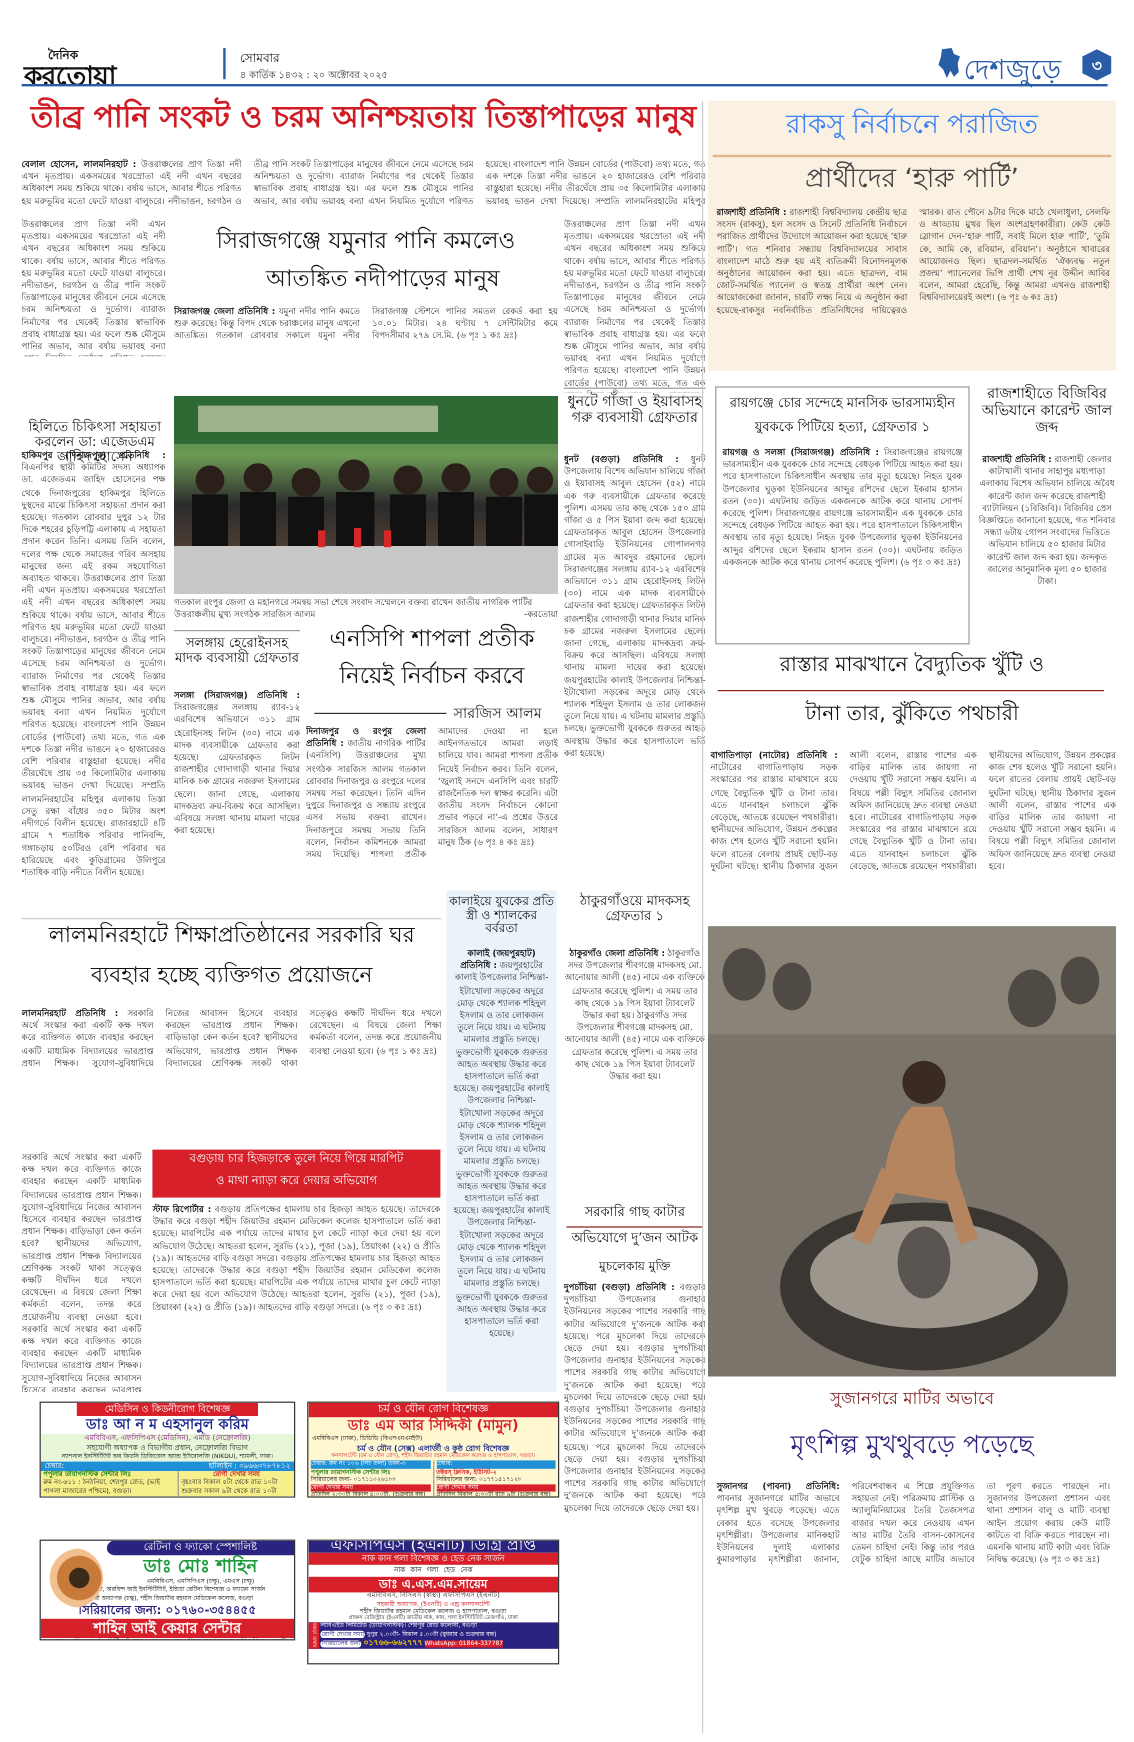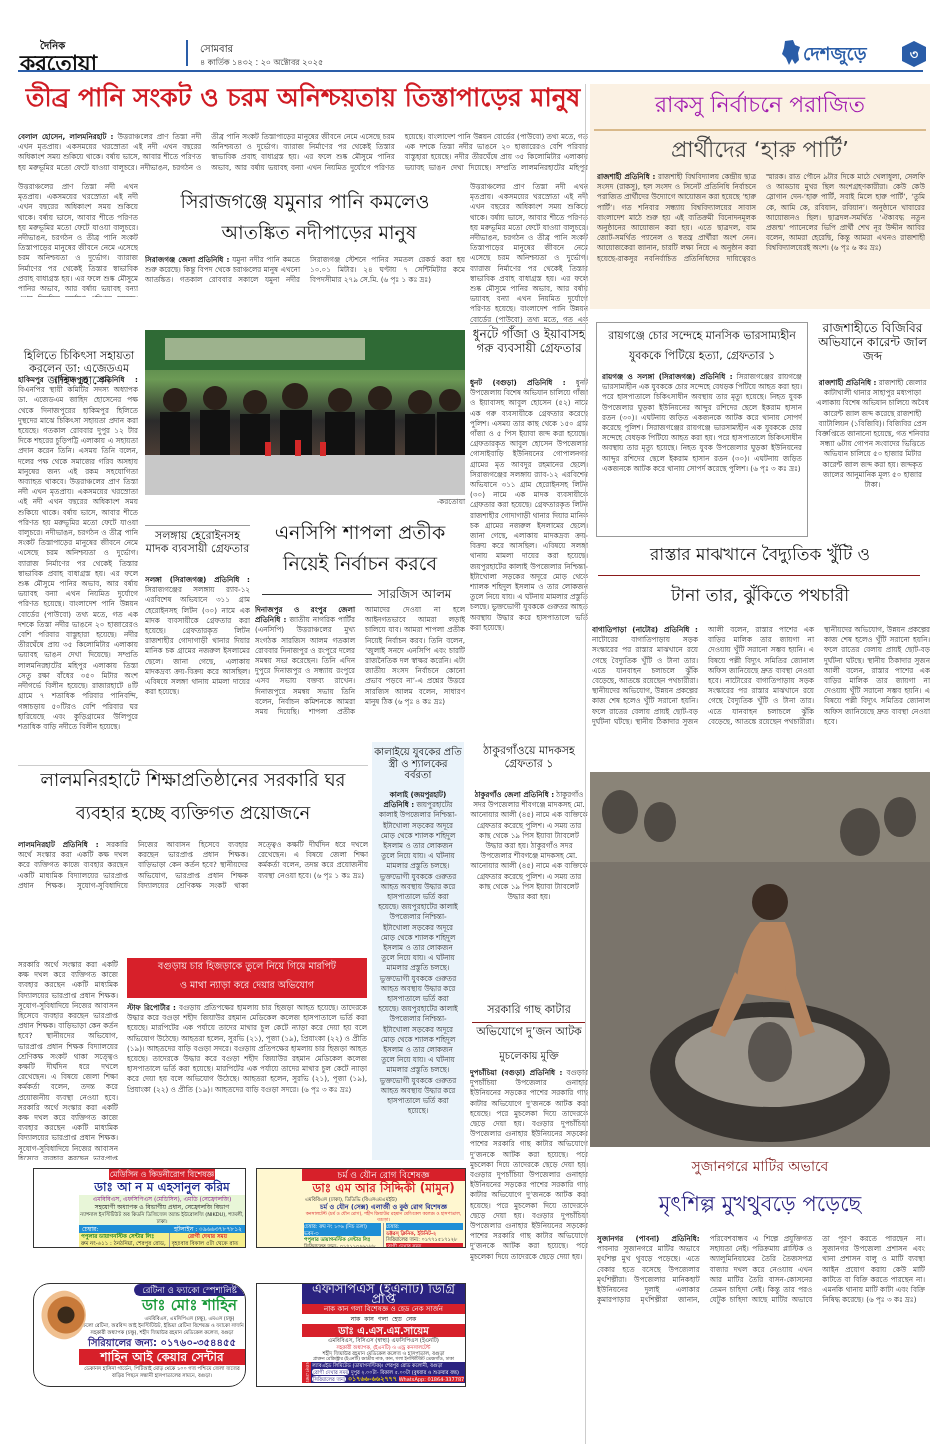--- a/index.html
+++ b/index.html
@@ -7,38 +7,38 @@
   body { font-family: "DejaVu Sans", sans-serif; color: #222; position: relative; }
   .abs { position: absolute; }
   .body-text { font-size: 7.2px; line-height: 10.2px; color: #333; text-align: justify; overflow: hidden; }
   .body-text b { color: #111; }
   .cols2 { column-count: 2; column-gap: 10px; }
   .cols3 { column-count: 3; column-gap: 10px; }
   .hl { font-family: "DejaVu Sans", sans-serif; text-align: center; color: #111; line-height: 1.15; }
   .rule { position: absolute; background: #999; }
   .photo { position: absolute; overflow: hidden; }
   .caption { font-size: 7.2px; line-height: 10px; color: #333; }
-  .ad { position: absolute; border: 1px solid #333; overflow: hidden; padding-left: 45px; }
+  .ad { position: absolute; border: 1px solid #333; overflow: hidden; }
   .ad-row { font-size: 7px; line-height: 10px; text-align: center; }
 </style>
 </head>
 <body>
 
 <div class="abs" style="left:0;top:0;width:945px;height:83px;">
   <div class="abs" style="left:40px;top:38px;font-size:10px;font-weight:bold;color:#111;">দৈনিক</div>
   <div class="abs" style="left:20px;top:46px;font-size:22px;font-weight:bold;color:#111;letter-spacing:-0.5px;">করতোয়া</div>
   <div class="abs" style="left:186px;top:40px;width:2px;height:26px;background:#2a5da8;"></div>
   <div class="abs" style="left:200px;top:41px;font-size:10px;color:#111;">সোমবার</div>
   <div class="abs" style="left:200px;top:56px;font-size:8px;color:#333;">৪ কার্তিক ১৪৩২ : ২০ অক্টোবর ২০২৫</div>
   <div class="abs" style="left:781px;top:40px;width:20px;height:26px;">
     <svg width="20" height="26" viewBox="0 0 20 26">
         <path d="M4 1 L12 0 L14 5 L19 7 L17 13 L18 20 L14 24 L11 19 L8 25 L5 18 L1 14 L3 8 Z" fill="#2a5da8"></path>
       </svg>
   </div>
-  <div class="abs" style="left:803px;top:40px;font-size:18px;font-weight:bold;color:#2a5da8;">দেশজুড়ে</div>
+  <div class="abs" style="left:803px;top:40px;font-size:23px;font-weight:normal;color:#2a5da8;">দেশজুড়ে</div>
   <div class="abs" style="left:900px;top:40px;width:28px;height:28px;">
     <svg width="28" height="28" viewBox="0 0 28 28">
         <polygon points="14,1 26,7 26,21 14,27 2,21 2,7" fill="#2a5da8"></polygon>
       </svg>
     <span style="position:absolute;left:0;top:5px;width:28px;text-align:center;color:#fff;font-weight:bold;font-size:13px;">৩</span>
   </div>
   <div class="abs" style="left:18px;top:70px;width:905px;height:2px;background:#2a5da8;"></div>
 </div>
 
 <div class="abs hl" style="left:18px;top:84px;width:570px;font-size:25px;font-weight:bold;color:#d01c24;white-space:nowrap;">তীব্র পানি সংকট ও চরম অনিশ্চয়তায় তিস্তাপাড়ের মানুষ</div>
@@ -94,34 +94,35 @@
     </g>
     <rect x="0" y="125" width="320" height="40" fill="#c8c8c8"></rect>
     <g fill="#d42828">
         <rect x="120" y="112" width="6" height="14"></rect>
         <rect x="150" y="110" width="6" height="16"></rect>
         <rect x="175" y="112" width="6" height="14"></rect>
       </g>
   </svg>
 </div>
 <div class="abs caption" style="left:145px;top:497px;width:320px;">
+  <span>গতকাল রংপুর জেলা ও মহানগরে সমন্বয় সভা শেষে সংবাদ সম্মেলনে বক্তব্য রাখেন জাতীয় নাগরিক পার্টির উত্তরাঞ্চলীয় মুখ্য সংগঠক সারজিস আলম</span>
   <span style="float:right;">-করতোয়া</span>
 </div>
 
 <div class="rule" style="left:470px;top:323px;width:118px;height:1px;"></div>
 <div class="abs hl" style="left:470px;top:328px;width:118px;font-size:12px;">ধুনটে গাঁজা ও ইয়াবাসহ গরু ব্যবসায়ী গ্রেফতার</div>
 <div class="abs body-text" style="left:470px;top:378px;width:118px;height:360px;">
   <b>ধুনট (বগুড়া) প্রতিনিধি :</b>
   <span>ধুনট উপজেলায় বিশেষ অভিযান চালিয়ে গাঁজা ও ইয়াবাসহ আবুল হোসেন (৫২) নামে এক গরু ব্যবসায়ীকে গ্রেফতার করেছে পুলিশ। এসময় তার কাছ থেকে ১৫০ গ্রাম গাঁজা ও ৫ পিস ইয়াবা জব্দ করা হয়েছে। গ্রেফতারকৃত আবুল হোসেন উপজেলার গোসাইবাড়ি ইউনিয়নের গোপালনগর গ্রামের মৃত আবদুর রহমানের ছেলে।</span>
   <span>সিরাজগঞ্জের সলঙ্গায় র‌্যাব-১২ এরবিশেষ অভিযানে ৩১১ গ্রাম হেরোইনসহ লিটন (৩০) নামে এক মাদক ব্যবসায়ীকে গ্রেফতার করা হয়েছে। গ্রেফতারকৃত লিটন রাজশাহীর গোদাগাড়ী থানার দিয়ার মানিক চক গ্রামের নজরুল ইসলামের ছেলে। জানা গেছে, এলাকায় মাদকদ্রব্য ক্রয়-বিক্রয় করে আসছিল। এবিষয়ে সলঙ্গা থানায় মামলা দায়ের করা হয়েছে।</span>
   <span>জয়পুরহাটের কালাই উপজেলার নিশ্চিন্তা-ইটাখোলা সড়কের অদূরে মোড় থেকে শ্যালক শহিদুল ইসলাম ও তার লোকজন তুলে নিয়ে যায়। এ ঘটনায় মামলার প্রস্তুতি চলছে। ভুক্তভোগী যুবককে গুরুতর আহত অবস্থায় উদ্ধার করে হাসপাতালে ভর্তি করা হয়েছে।</span>
 </div>
 
 <div class="abs" style="left:590px;top:84px;width:340px;height:225px;background:#fbf1e3;"></div>
-<div class="abs hl" style="left:590px;top:92px;width:340px;font-size:22px;color:#a21caf;">রাকসু নির্বাচনে পরাজিত</div>
+<div class="abs hl" style="left:590px;top:92px;width:340px;font-size:22px;color:#3b82f6;">রাকসু নির্বাচনে পরাজিত</div>
 <div class="abs" style="left:594px;top:129px;width:332px;height:2px;background:#d9b98a;"></div>
 <div class="abs hl" style="left:590px;top:137px;width:340px;font-size:22px;color:#444;">প্রার্থীদের ‘হারু পার্টি’</div>
 <div class="abs body-text cols2" style="left:597px;top:172px;width:328px;height:135px;">
   <b>রাজশাহী প্রতিনিধি :</b>
   <span>রাজশাহী বিশ্ববিদ্যালয় কেন্দ্রীয় ছাত্র সংসদ (রাকসু), হল সংসদ ও সিনেট প্রতিনিধি নির্বাচনে পরাজিত প্রার্থীদের উদ্যোগে আয়োজন করা হয়েছে ‘হারু পার্টি’। গত শনিবার সন্ধ্যায় বিশ্ববিদ্যালয়ের সাবাস বাংলাদেশ মাঠে শুরু হয় এই ব্যতিক্রমী বিনোদনমূলক অনুষ্ঠানের আয়োজন করা হয়। এতে ছাত্রদল, বাম জোট-সমর্থিত প্যানেল ও স্বতন্ত্র প্রার্থীরা অংশ নেন। আয়োজকেরা জানান, চারটি লক্ষ্য নিয়ে এ অনুষ্ঠান করা হয়েছে-রাকসুর নবনির্বাচিত প্রতিনিধিদের দায়িত্বেরও স্মারক। রাত পৌনে ৯টার দিকে মাঠে খেলাধুলা, সেলফি ও আড্ডায় মুখর ছিল অংশগ্রহণকারীরা। কেউ কেউ স্লোগান দেন-‘হারু পার্টি, সবাই মিলে হারু পার্টি’, ‘তুমি কে, আমি কে, রবিয়ান, রবিয়ান’। অনুষ্ঠানে খাবারের আয়োজনও ছিল। ছাত্রদল-সমর্থিত ‘ঐক্যবদ্ধ নতুন প্রজন্ম’ প্যানেলের ভিপি প্রার্থী শেখ নূর উদ্দীন আবির বলেন, আমরা হেরেছি, কিন্তু আমরা এখনও রাজশাহী বিশ্ববিদ্যালয়েরই অংশ।</span>
   <span>(৬ পৃঃ ৬ কঃ দ্রঃ)</span>
 </div>
 
 <div class="abs" style="left:596px;top:322px;width:212px;height:215px;border:1px solid #999;"></div>
 <div class="abs hl" style="left:598px;top:330px;width:208px;font-size:11px;">রায়গঞ্জে চোর সন্দেহে মানসিক ভারসাম্যহীন</div>
@@ -283,21 +284,21 @@
     <div style="flex:1;padding:0 2px;border-left:1px solid #999;">
       <div style="background:#1f8fd6;color:#fff;">চেম্বার:</div>
       <div style="color:#d7202a;font-weight:bold;">ডক্টরস্ ক্লিনিক, ইউনিট-২</div>
       <div>সিরিয়ালের জন্য: ০১৭৭১৫১৭১২৮</div>
       <div style="background:#d7202a;color:#fff;">রোগী দেখার সময়</div>
       <div>প্রতিদিন বিকাল ৫:৩০টা রাত ৯টা (শুক্রবার বন্ধ)</div>
     </div>
   </div>
 </div>
 
-<div class="ad" style="left:33px;top:1283px;width:213px;height:104px;background:#fff;border-radius:17px;">
+<div class="ad" style="left:33px;top:1283px;width:213px;height:84px;background:#fff;">
   <div style="position:absolute;left:2px;top:6px;width:50px;height:50px;border-radius:50%;background:radial-gradient(circle at 60% 50%,#3a2a1a 0 8px,#c87a3a 9px 18px,#f0c090 19px 24px,#fff 25px);"></div>
   <div style="margin-left:55px;background:#2b2380;color:#fff;font-size:8.5px;text-align:center;line-height:12px;border-radius:8px 0 0 8px;">রেটিনা ও ফ্যাকো স্পেশালিষ্ট</div>
   <div style="margin-left:55px;color:#1a9a3a;font-size:15px;font-weight:bold;text-align:center;line-height:19px;">ডাঃ মোঃ শাহিন</div>
   <div class="ad-row" style="margin-left:55px;font-size:5px;line-height:7px;">এমবিবিএস, এমসিপিএস (চক্ষু), এমএস (চক্ষু)</div>
   <div class="ad-row" style="font-size:5px;line-height:7px;">ফেলো রেটিনা, অরবিন্দ আই ইনস্টিটিউট, ইন্ডিয়া রেটিনা বিশেষজ্ঞ ও ফ্যাকো সার্জন</div>
   <div class="ad-row" style="font-size:5px;line-height:7px;">সহকারী অধ্যাপক (চক্ষু), শহীদ জিয়াউর রহমান মেডিকেল কলেজ, বগুড়া</div>
   <div style="color:#2b2380;font-size:10px;font-weight:bold;text-align:center;line-height:13px;">সিরিয়ালের জন্য: ০১৭৬০-৩৫৪৪৫৫</div>
   <div style="background:#d7202a;color:#fff;font-size:12px;font-weight:bold;text-align:center;line-height:16px;">শাহিন আই কেয়ার সেন্টার</div>
   <div class="ad-row" style="font-size:5px;line-height:6.5px;">ডেকানস হাসিনা গার্ডেন, পিটিআই মোড় থেকে ১০০ গজ পশ্চিমে জেলা জজের বাড়ির পিছনে সন্ধানী হাসপাতালের সামনে, বগুড়া।</div>
 </div>

